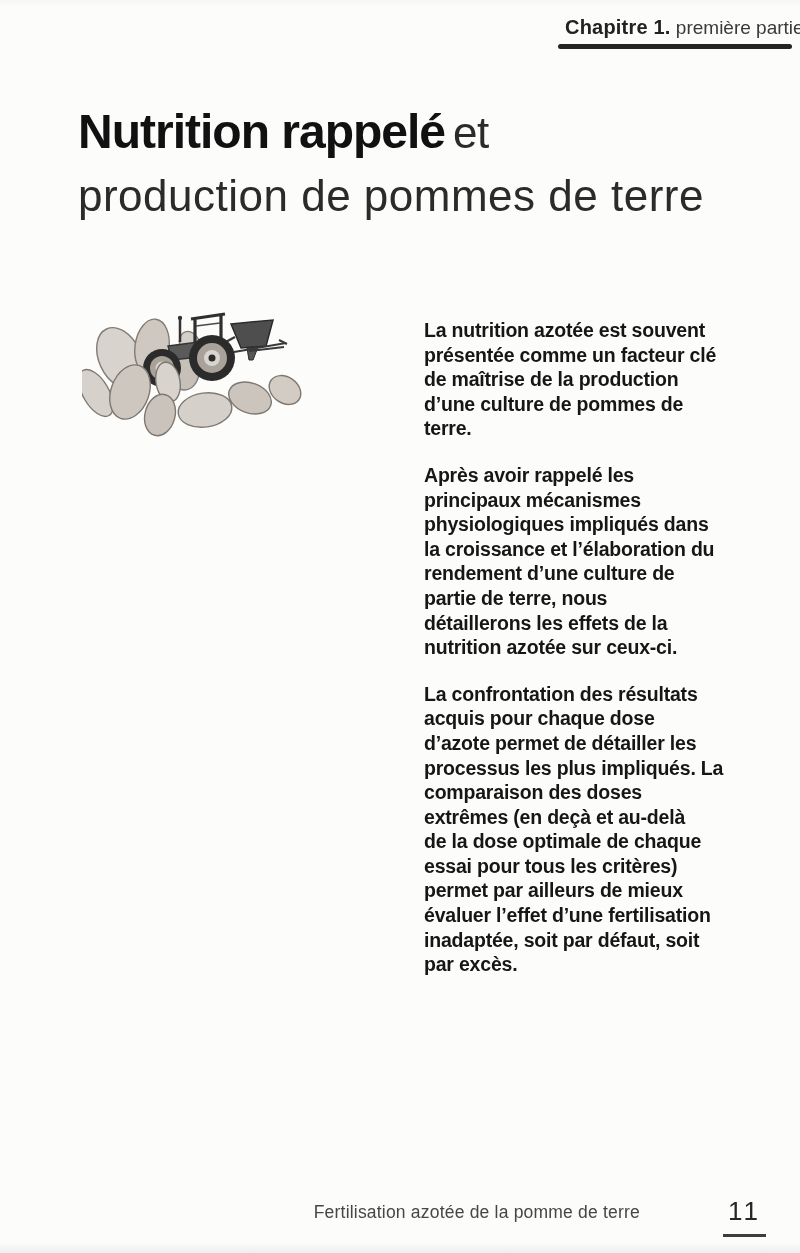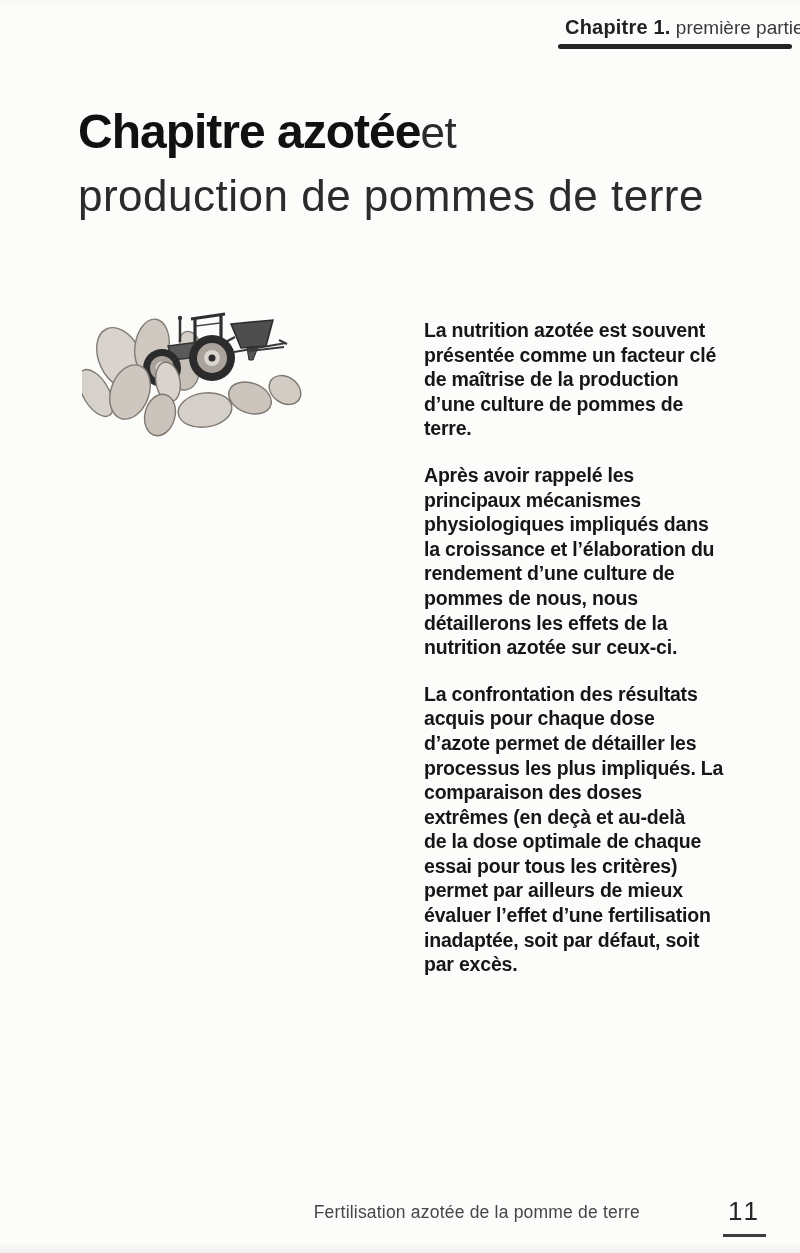--- a/index.html
+++ b/index.html
@@ -64,20 +64,21 @@
   .title-emphasis {
     font-weight: bold;
     font-size: 48px;
     color: #111;
     letter-spacing: -1px;
   }
   .title-connector {
     font-weight: 400;
     font-size: 44px;
     color: #2b2b2b;
+    margin-left: 8px;
   }
   .title-line2 {
     display: block;
     font-weight: 400;
     font-size: 44px;
     color: #2b2b2b;
     letter-spacing: 0.5px;
     margin-top: 1px;
     text-align: center;
   }
@@ -143,21 +144,21 @@
 
   <header class="chapter-header">
     <div class="chapter-line">
       <span class="chapter-num">Chapitre 1.</span>
       <span class="chapter-part">première partie</span>
     </div>
     <div class="header-rule"></div>
   </header>
 
   <h1 class="page-title">
-    <span class="title-emphasis">Chapitre azotée</span><span class="title-connector">et</span>
+    <span class="title-emphasis">Nutrition rappelé</span><span class="title-connector">et</span>
     <span class="title-line2">production de pommes de terre</span>
   </h1>
 
   <div class="illustration">
     <svg viewBox="0 0 224 138" xmlns="http://www.w3.org/2000/svg">
 
       <g stroke="#827c75" stroke-width="1.4">
         <ellipse cx="38" cy="56" rx="21" ry="32" fill="#d8d3cc" transform="rotate(-25 38 56)"></ellipse>
         <ellipse cx="70" cy="45" rx="17" ry="28" fill="#cec8c1" transform="rotate(8 70 45)"></ellipse>
         <ellipse cx="108" cy="43" rx="10" ry="14" fill="#d4cfc8" transform="rotate(-20 108 43)"></ellipse>
@@ -209,21 +210,21 @@
     <p>La nutrition azotée est souvent
 présentée comme un facteur clé
 de maîtrise de la production
 d’une culture de pommes de
 terre.</p>
     <p>Après avoir rappelé les
 principaux mécanismes
 physiologiques impliqués dans
 la croissance et l’élaboration du
 rendement d’une culture de
-pommes de nous, nous
+partie de terre, nous
 détaillerons les effets de la
 nutrition azotée sur ceux-ci.</p>
     <p>La confrontation des résultats
 acquis pour chaque dose
 d’azote permet de détailler les
 processus les plus impliqués. La
 comparaison des doses
 extrêmes (en deçà et au-delà
 de la dose optimale de chaque
 essai pour tous les critères)

